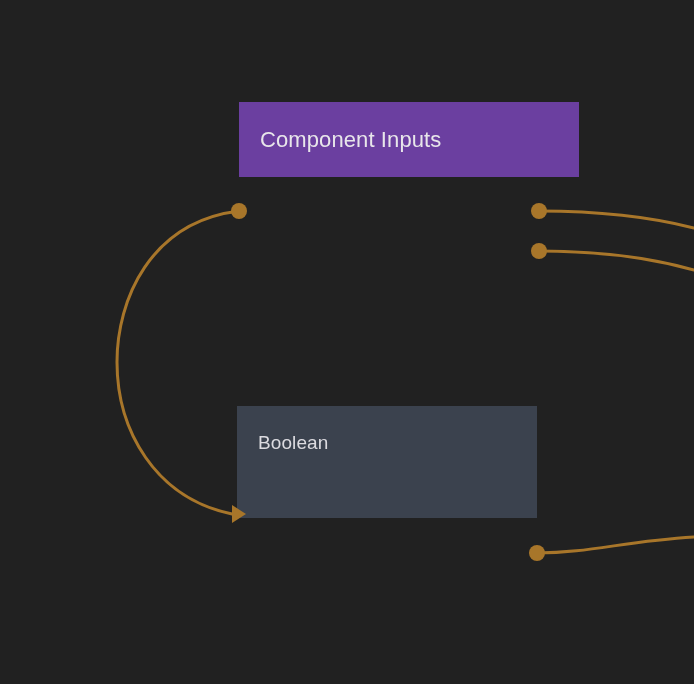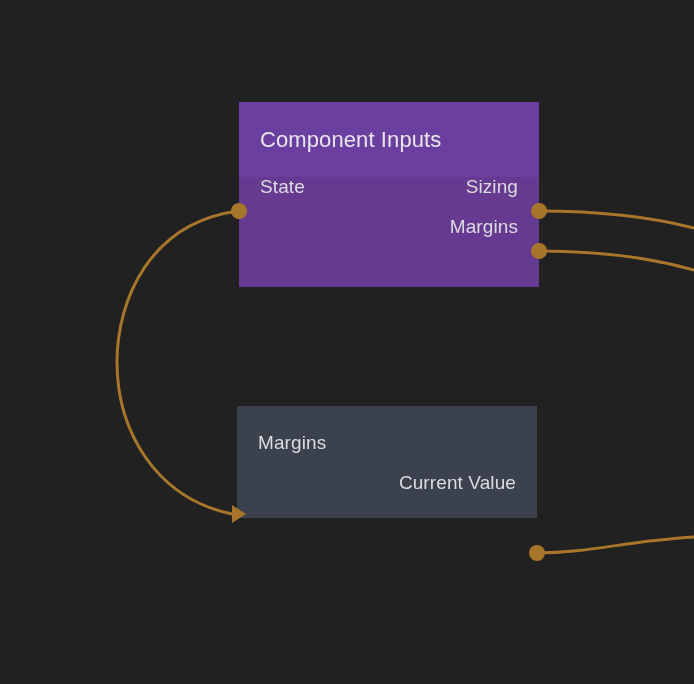--- a/index.html
+++ b/index.html
@@ -100,57 +100,40 @@
 
     <path d="M 239,211 C 150,222 117,300 117,362 C 117,430 155,498 232,514" fill="none" stroke="#a8762a" stroke-width="3" stroke-linecap="round"></path>
 
     <path d="M 539,211 C 600,211 655,218 694,228" fill="none" stroke="#a8762a" stroke-width="3" stroke-linecap="round"></path>
 
     <path d="M 539,251 C 600,251 655,259 694,270" fill="none" stroke="#a8762a" stroke-width="3" stroke-linecap="round"></path>
 
     <path d="M 537,553 C 590,553 625,541 694,537" fill="none" stroke="#a8762a" stroke-width="3" stroke-linecap="round"></path>
   </svg>
 
-  <div class="node node-purple" style="left:239px; top:102px; width:300px; height:185px;">
+  <div class="node node-purple" style="left:239px; top:102px; width:340px; height:185px;">
 
     <div class="node-header" style="height:75px;">
       <span class="node-title">Component Inputs</span>
     </div>
 
-    <div class="node-body" style="height:110px;">
-
-      <div class="port-row in" style="top:-1px;">
-        <span class="port-label">State</span>
-      </div>
-
-      <div class="port-row out" style="top:-1px;">
-        <span class="port-label">Sizing</span>
-      </div>
-
-      <div class="port-row out" style="top:39px;">
-        <span class="port-label">Margins</span>
-      </div>
-    </div>
 
     <span class="port-dot" style="left:-8px; top:101px;"></span>
     <span class="port-dot" style="left:292px; top:101px;"></span>
     <span class="port-dot" style="left:292px; top:141px;"></span>
   </div>
 
   <div class="node node-gray" style="left:237px; top:406px; width:300px; height:183px;">
 
 
     <div class="node-body" style="height:112px;">
 
       <div class="port-row in" style="top:26px;">
-        <span class="port-label">Margins</span>
+        <span class="port-label">Boolean</span>
       </div>
 
-      <div class="port-row out" style="top:66px;">
-        <span class="port-label">Current Value</span>
-      </div>
     </div>
 
     <span class="port-arrow" style="left:-5px; top:99px;"></span>
     <span class="port-dot" style="left:292px; top:139px;"></span>
   </div>
 
 </div>
 
 </body></html>

